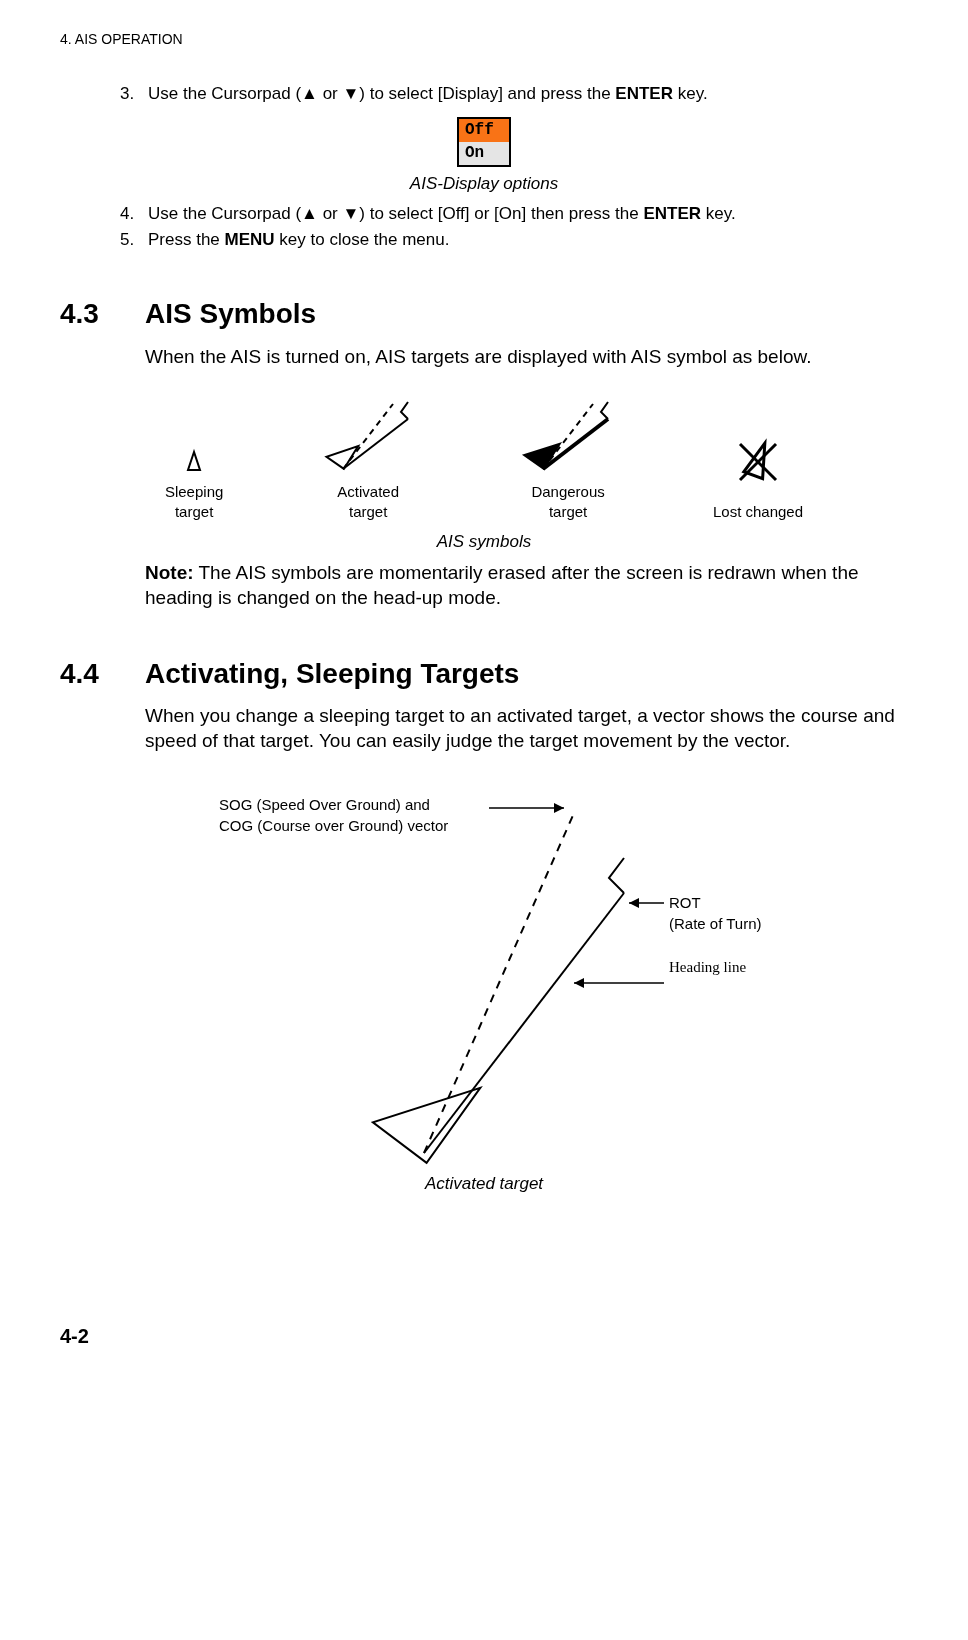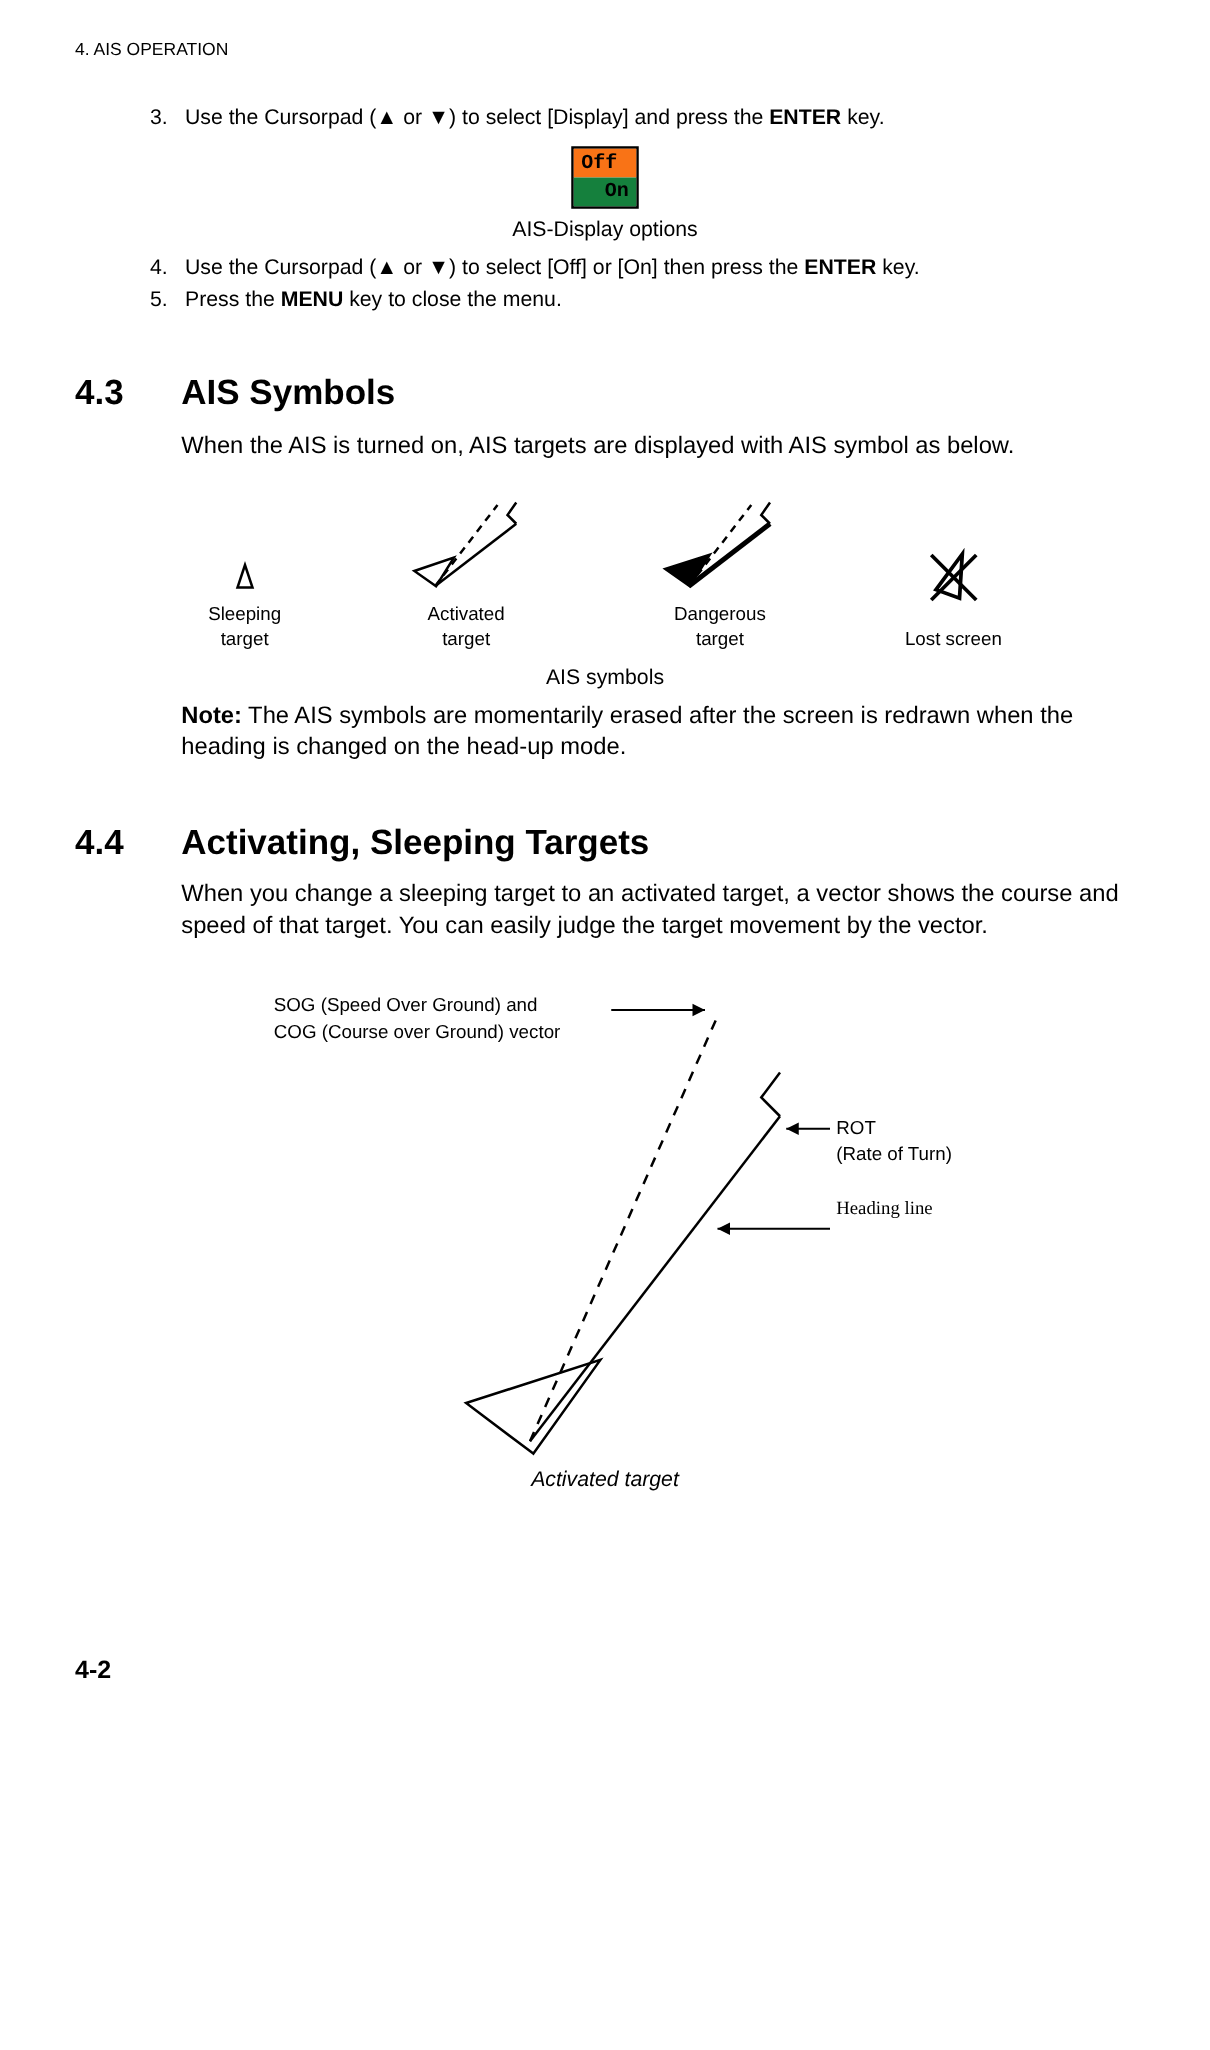--- a/index.html
+++ b/index.html
@@ -35,23 +35,24 @@
     margin: 12px auto 6px auto;
     border: 2px solid #000;
   }
   .option-row {
     font-family: "Courier New", monospace;
     font-weight: bold;
     font-size: 16px;
     padding: 1px 6px;
   }
   .opt-off { background: #f97316; }
-  .opt-on { background: #15803d; text-align: right; }
+  .opt-on { background: #e5e5e5; }
   .fig-caption {
     text-align: center;
+    font-style: italic;
     font-size: 17px;
     margin-bottom: 8px;
   }
   .section-row {
     display: flex;
     align-items: baseline;
     margin-top: 45px;
     margin-bottom: 12px;
   }
   .section-num {
@@ -164,21 +165,21 @@
     </svg>
     <div style="white-space:pre-line">Dangerous
 target</div>
   </div>
   <div class="sym-cell">
     <svg class="sym-svg" width="60" height="80">
       <polygon points="30,28 20,62 40,62" fill="none" stroke="#000" stroke-width="3" transform="rotate(20 30 48)"></polygon>
       <line x1="12" y1="30" x2="48" y2="66" stroke="#000" stroke-width="3"></line>
       <line x1="48" y1="30" x2="12" y2="66" stroke="#000" stroke-width="3"></line>
     </svg>
-    <div style="white-space:pre-line">Lost screen</div>
+    <div style="white-space:pre-line">Lost changed</div>
   </div>
 </div>
 
 <div class="fig-caption">AIS symbols</div>
 
 <div class="body-text">
   <span class="key">Note:</span><span> The AIS symbols are momentarily erased after the screen is redrawn when the heading is changed on the head-up mode.</span>
 </div>
 
 <div class="section-row">

